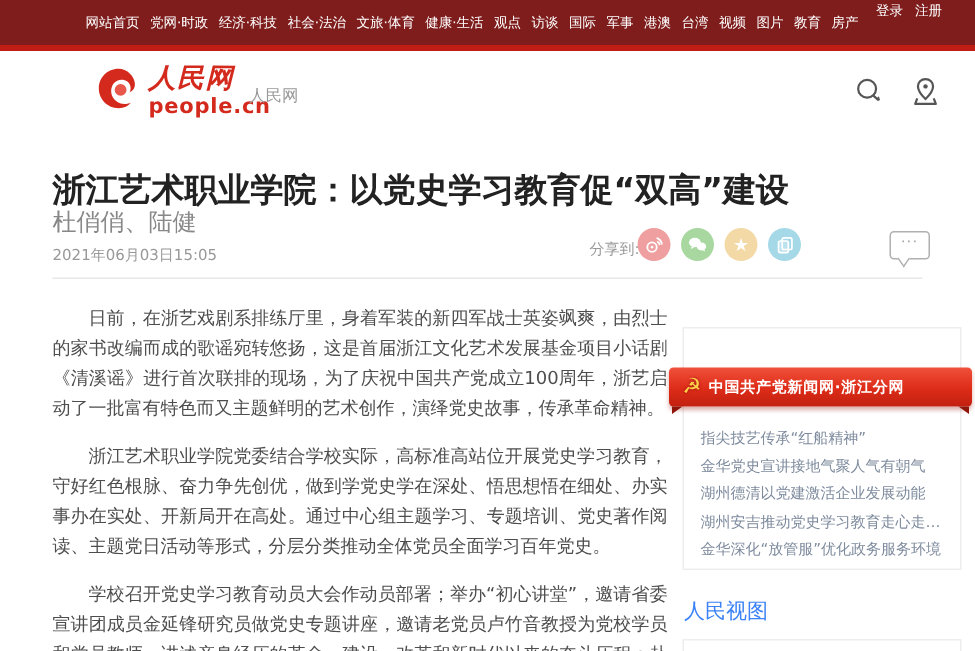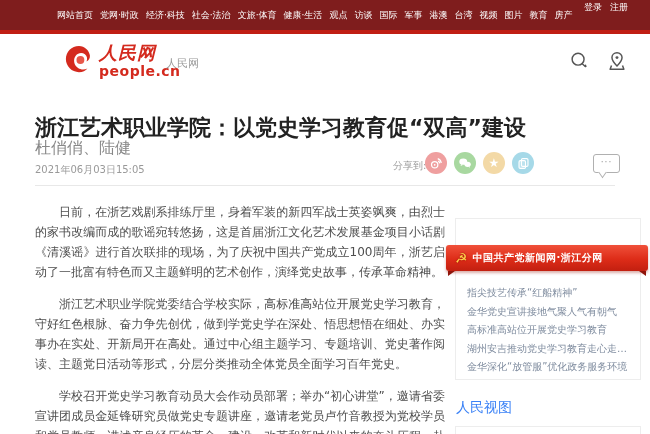--- a/index.html
+++ b/index.html
@@ -174,20 +174,20 @@
   </div>
 
   <div class="side-card"></div>
   <div class="ribbon">
     <span class="ribbon-flag">☭</span>
     <span class="ribbon-text">中国共产党新闻网·浙江分网</span>
   </div>
   <div class="side-links">
     <a>指尖技艺传承“红船精神”</a>
     <a>金华党史宣讲接地气聚人气有朝气</a>
-    <a>高标准高站位开展党史学习教育</a>
+    <a>湖州德清以党建激活企业发展动能</a>
     <a>湖州安吉推动党史学习教育走心走深走实</a>
     <a>金华深化“放管服”优化政务服务环境</a>
   </div>
   <div class="side-section-title">人民视图</div>
   <div class="side-card2"></div>
 
 </div>
 
 </body></html>

